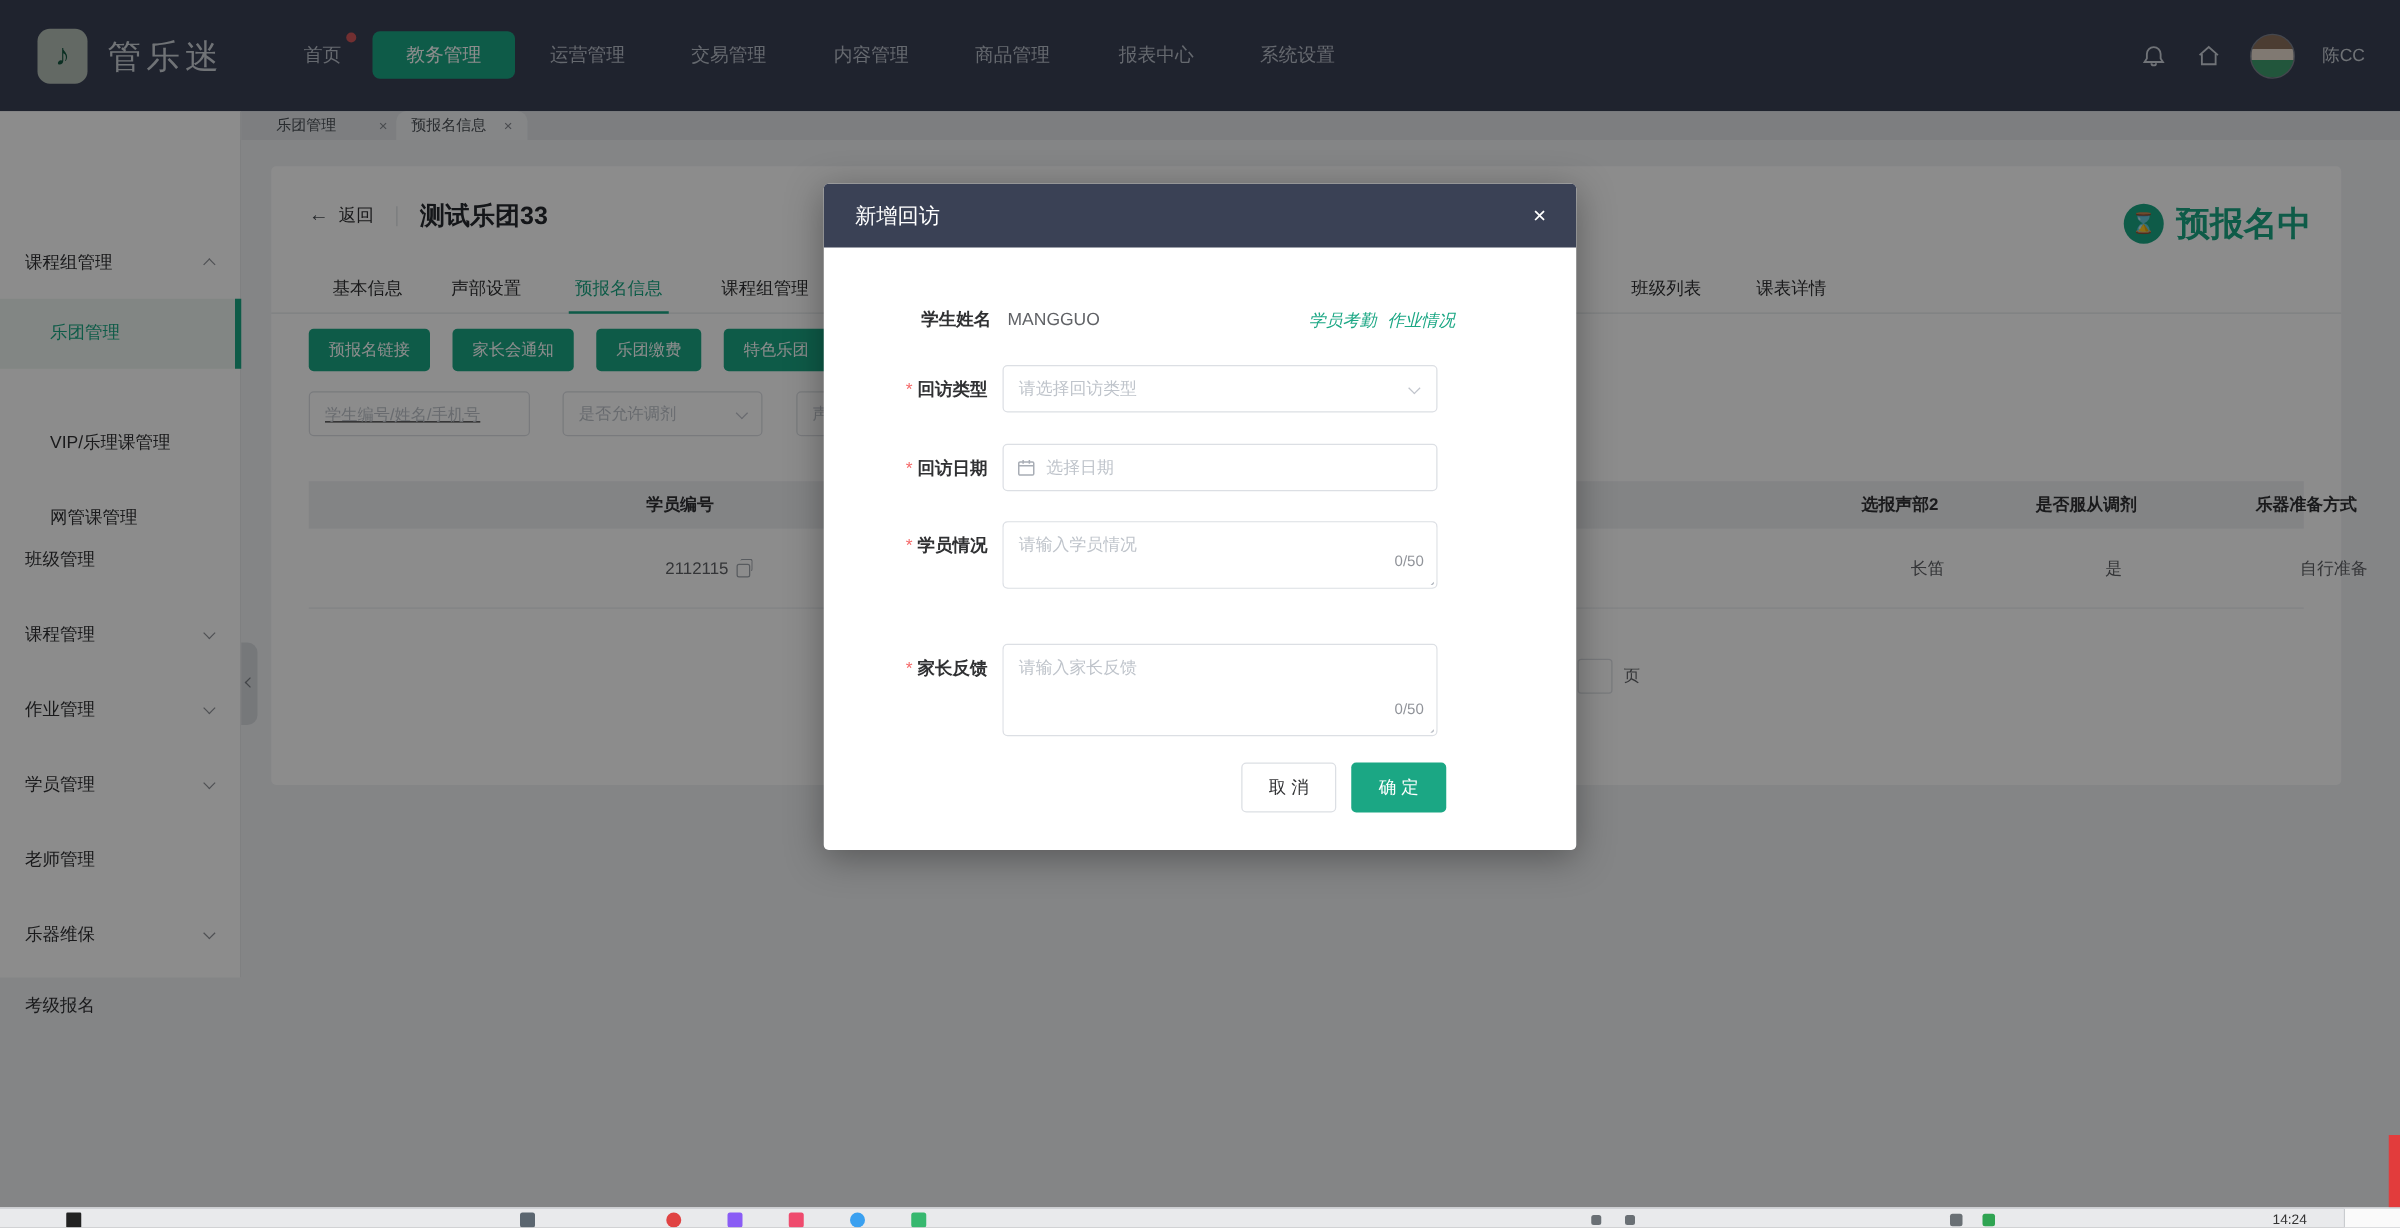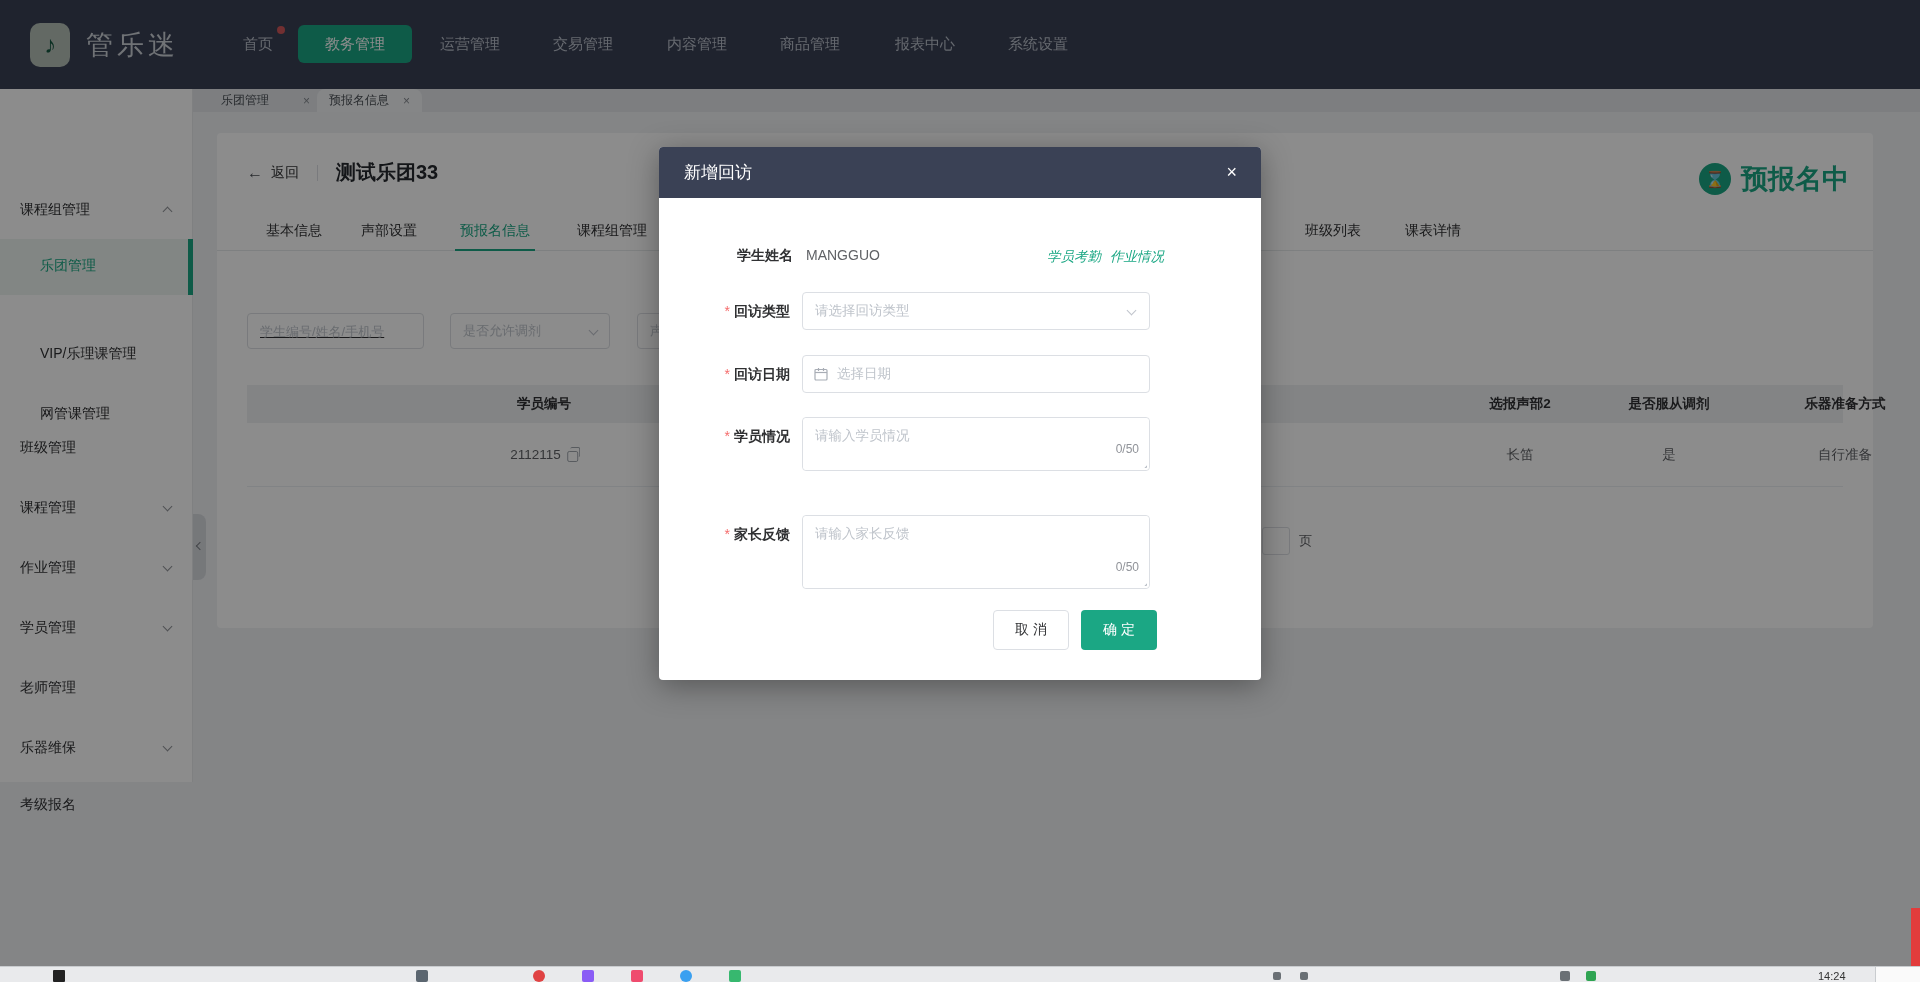--- a/index.html
+++ b/index.html
@@ -68,21 +68,21 @@
   .f-kw { left:0; width:177px; }
   .f-select { position:absolute; left:203px; top:0; width:160px; height:36px; background:#fff; border:1px solid #dcdfe4; border-radius:4px; font-size:13px; color:#bfc4cb; line-height:34px; padding:0 12px; cursor:pointer; }
   .f-select .chevs { position:absolute; right:12px; top:13px; width:7px; height:7px; border-right:1.5px solid #c0c4cc; border-bottom:1.5px solid #c0c4cc; transform:rotate(45deg); }
   .f-partial { position:absolute; left:390px; top:0; width:240px; height:36px; background:#fff; border:1px solid #dcdfe4; border-radius:4px; font-size:13px; color:#bfc4cb; line-height:34px; padding:0 12px; cursor:pointer; }
 
   .table { position:absolute; left:30px; top:252px; width:1596px; }
   .thead { position:relative; width:1596px; height:38px; background:#eef0f3; }
   .trow { position:relative; width:1596px; height:64px; background:#fff; border-bottom:1px solid #ebeef2; }
   .tcell { position:absolute; top:0; transform:translateX(-50%); font-size:13.5px; color:#303133; display:flex; align-items:center; height:100%; white-space:nowrap; }
   .thead .tcell { font-weight:bold; }
-  .trow .tcell { color:#606266; }
+  .trow .tcell { color:#606266;margin-left:22px; }
   .c0{left:297px}.c1{left:459px}.c2{left:622px}.c3{left:1273px}.c4{left:1422px}.c5{left:1598px}
   .copy-icon { position:relative; width:11px; height:11px; border:1px solid #a0a6ad; border-radius:2px; margin-left:6px; margin-top:3px; background:#fff; cursor:pointer; }
   .copy-icon::before { content:""; position:absolute; left:2px; top:-5px; width:9px; height:9px; border:1px solid #a0a6ad; border-radius:2px; border-bottom:none; border-left:none; }
 
   .pager-frag { position:absolute; left:1045px; top:394px; display:flex; align-items:center; gap:9px; }
   .pager-box { width:28px; height:28px; background:#fff; border:1px solid #dcdfe4; border-radius:3px; }
   .pager-label { font-size:13px; color:#606266; }
 
   
   .overlay { position:absolute; left:0; top:0; width:1920px; height:966px; background:rgba(0,0,0,0.45); z-index:40; }
@@ -163,20 +163,32 @@
       </div>
     <div class="nav-item nav-i5">
         <span>商品管理</span>
       </div>
     <div class="nav-item nav-i6">
         <span>报表中心</span>
       </div>
     <div class="nav-item nav-i7">
         <span>系统设置</span>
       </div>
+    <div class="nav-right">
+      <svg class="nav-ico" viewBox="0 0 24 24" fill="none" stroke="#cdd2da" stroke-width="1.6">
+        <path d="M12 4a6 6 0 0 0-6 6v4l-2 3h16l-2-3v-4a6 6 0 0 0-6-6z"></path>
+          <path d="M10 18a2 2 0 0 0 4 0"></path>
+      </svg>
+      <svg class="nav-ico" viewBox="0 0 24 24" fill="none" stroke="#cdd2da" stroke-width="1.6">
+        <path d="M4 11l8-7 8 7"></path>
+          <path d="M6 10v9h12v-9"></path>
+      </svg>
+      <div class="avatar"></div>
+      <div class="user-name">陈CC</div>
+    </div>
   </div>
 
   <div class="sidebar">
     <div class="side-item st0">
       <span class="lbl">课程组管理</span>
       <span class="chev up"></span>
     </div>
     <div class="side-active">
       <span class="lbl">乐团管理</span>
       <span class="bar"></span>
@@ -245,20 +257,26 @@
     <div class="card-tabs">
       <span class="ctab ct0">基本信息</span>
       <span class="ctab ct1">声部设置</span>
       <span class="ctab ct2">预报名信息</span>
       <span class="ctab ct3">课程组管理</span>
       <span class="ctab ct4">班级列表</span>
       <span class="ctab ct5">课表详情</span>
       <span class="ctab-underline"></span>
     </div>
 
+    <div class="btn-row">
+      <button class="act-btn">预报名链接</button>
+      <button class="act-btn">家长会通知</button>
+      <button class="act-btn">乐团缴费</button>
+      <button class="act-btn">特色乐团</button>
+    </div>
 
     <div class="filter-row">
       <input class="f-input f-kw" placeholder="学生编号/姓名/手机号" style="">
       <div class="f-select">
         <span>是否允许调剂</span>
         <span class="chevs"></span>
       </div>
       <div class="f-partial">
         <span>声</span>
       </div>

